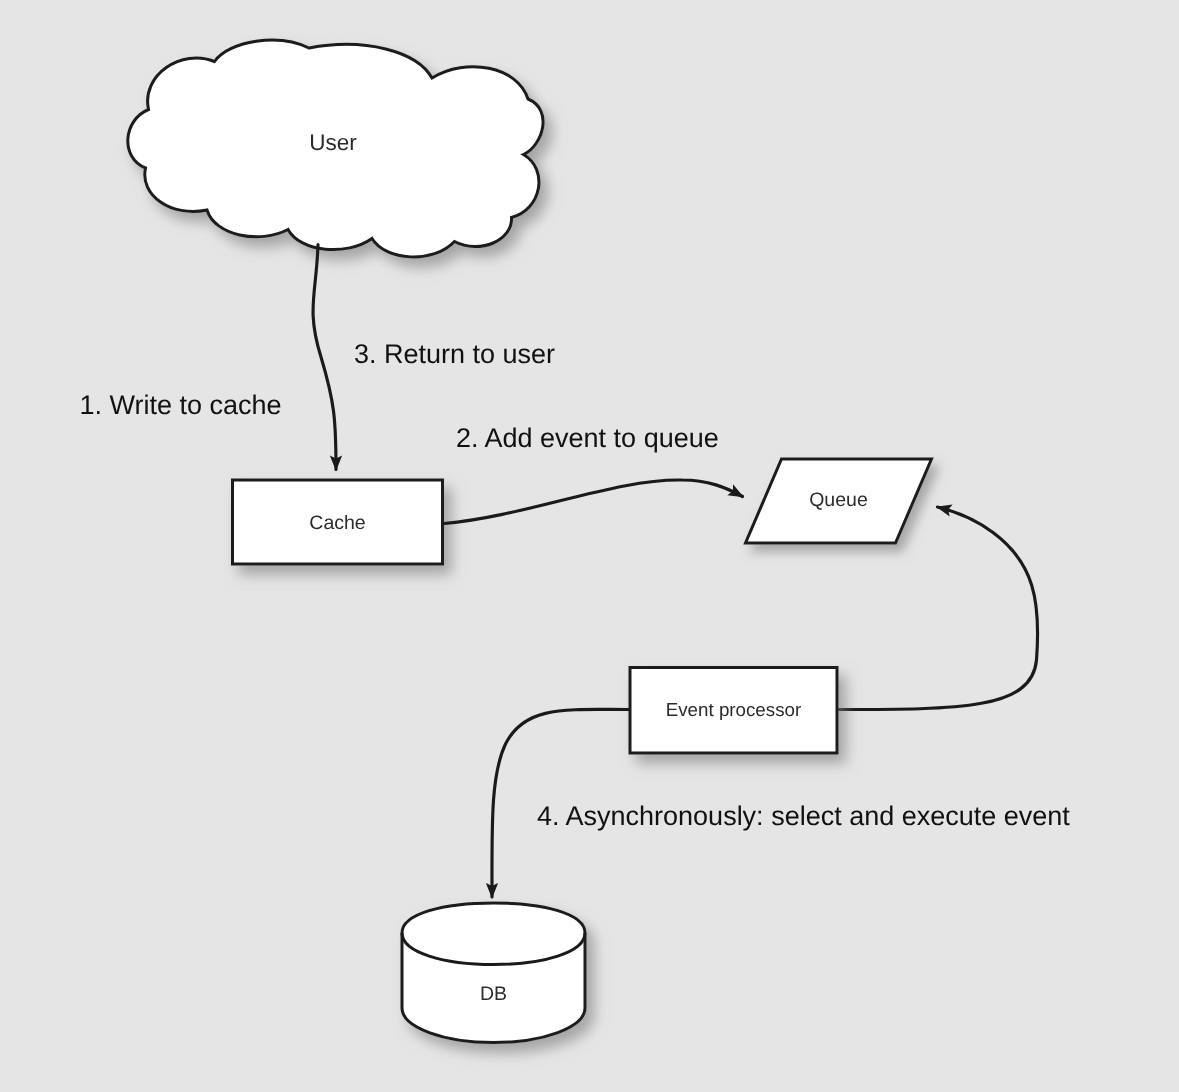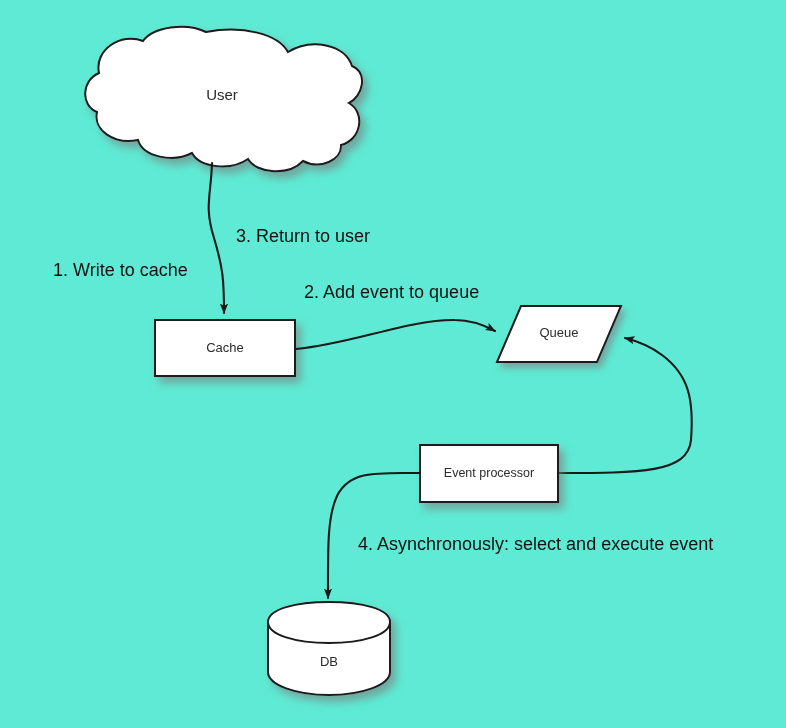--- a/index.html
+++ b/index.html
@@ -9,21 +9,21 @@
     background: #ffffff;
   }
   body {
     font-family: "Liberation Sans", "DejaVu Sans", sans-serif;
     -webkit-font-smoothing: antialiased;
   }
   #canvas {
     position: relative;
     width: 786px;
     height: 728px;
-    background: #5eead4;
+    background: #e5e5e5;
     overflow: hidden;
   }
   #diagram-svg {
     position: absolute;
     left: 0;
     top: 0;
     width: 786px;
     height: 728px;
   }
   .node-label {

